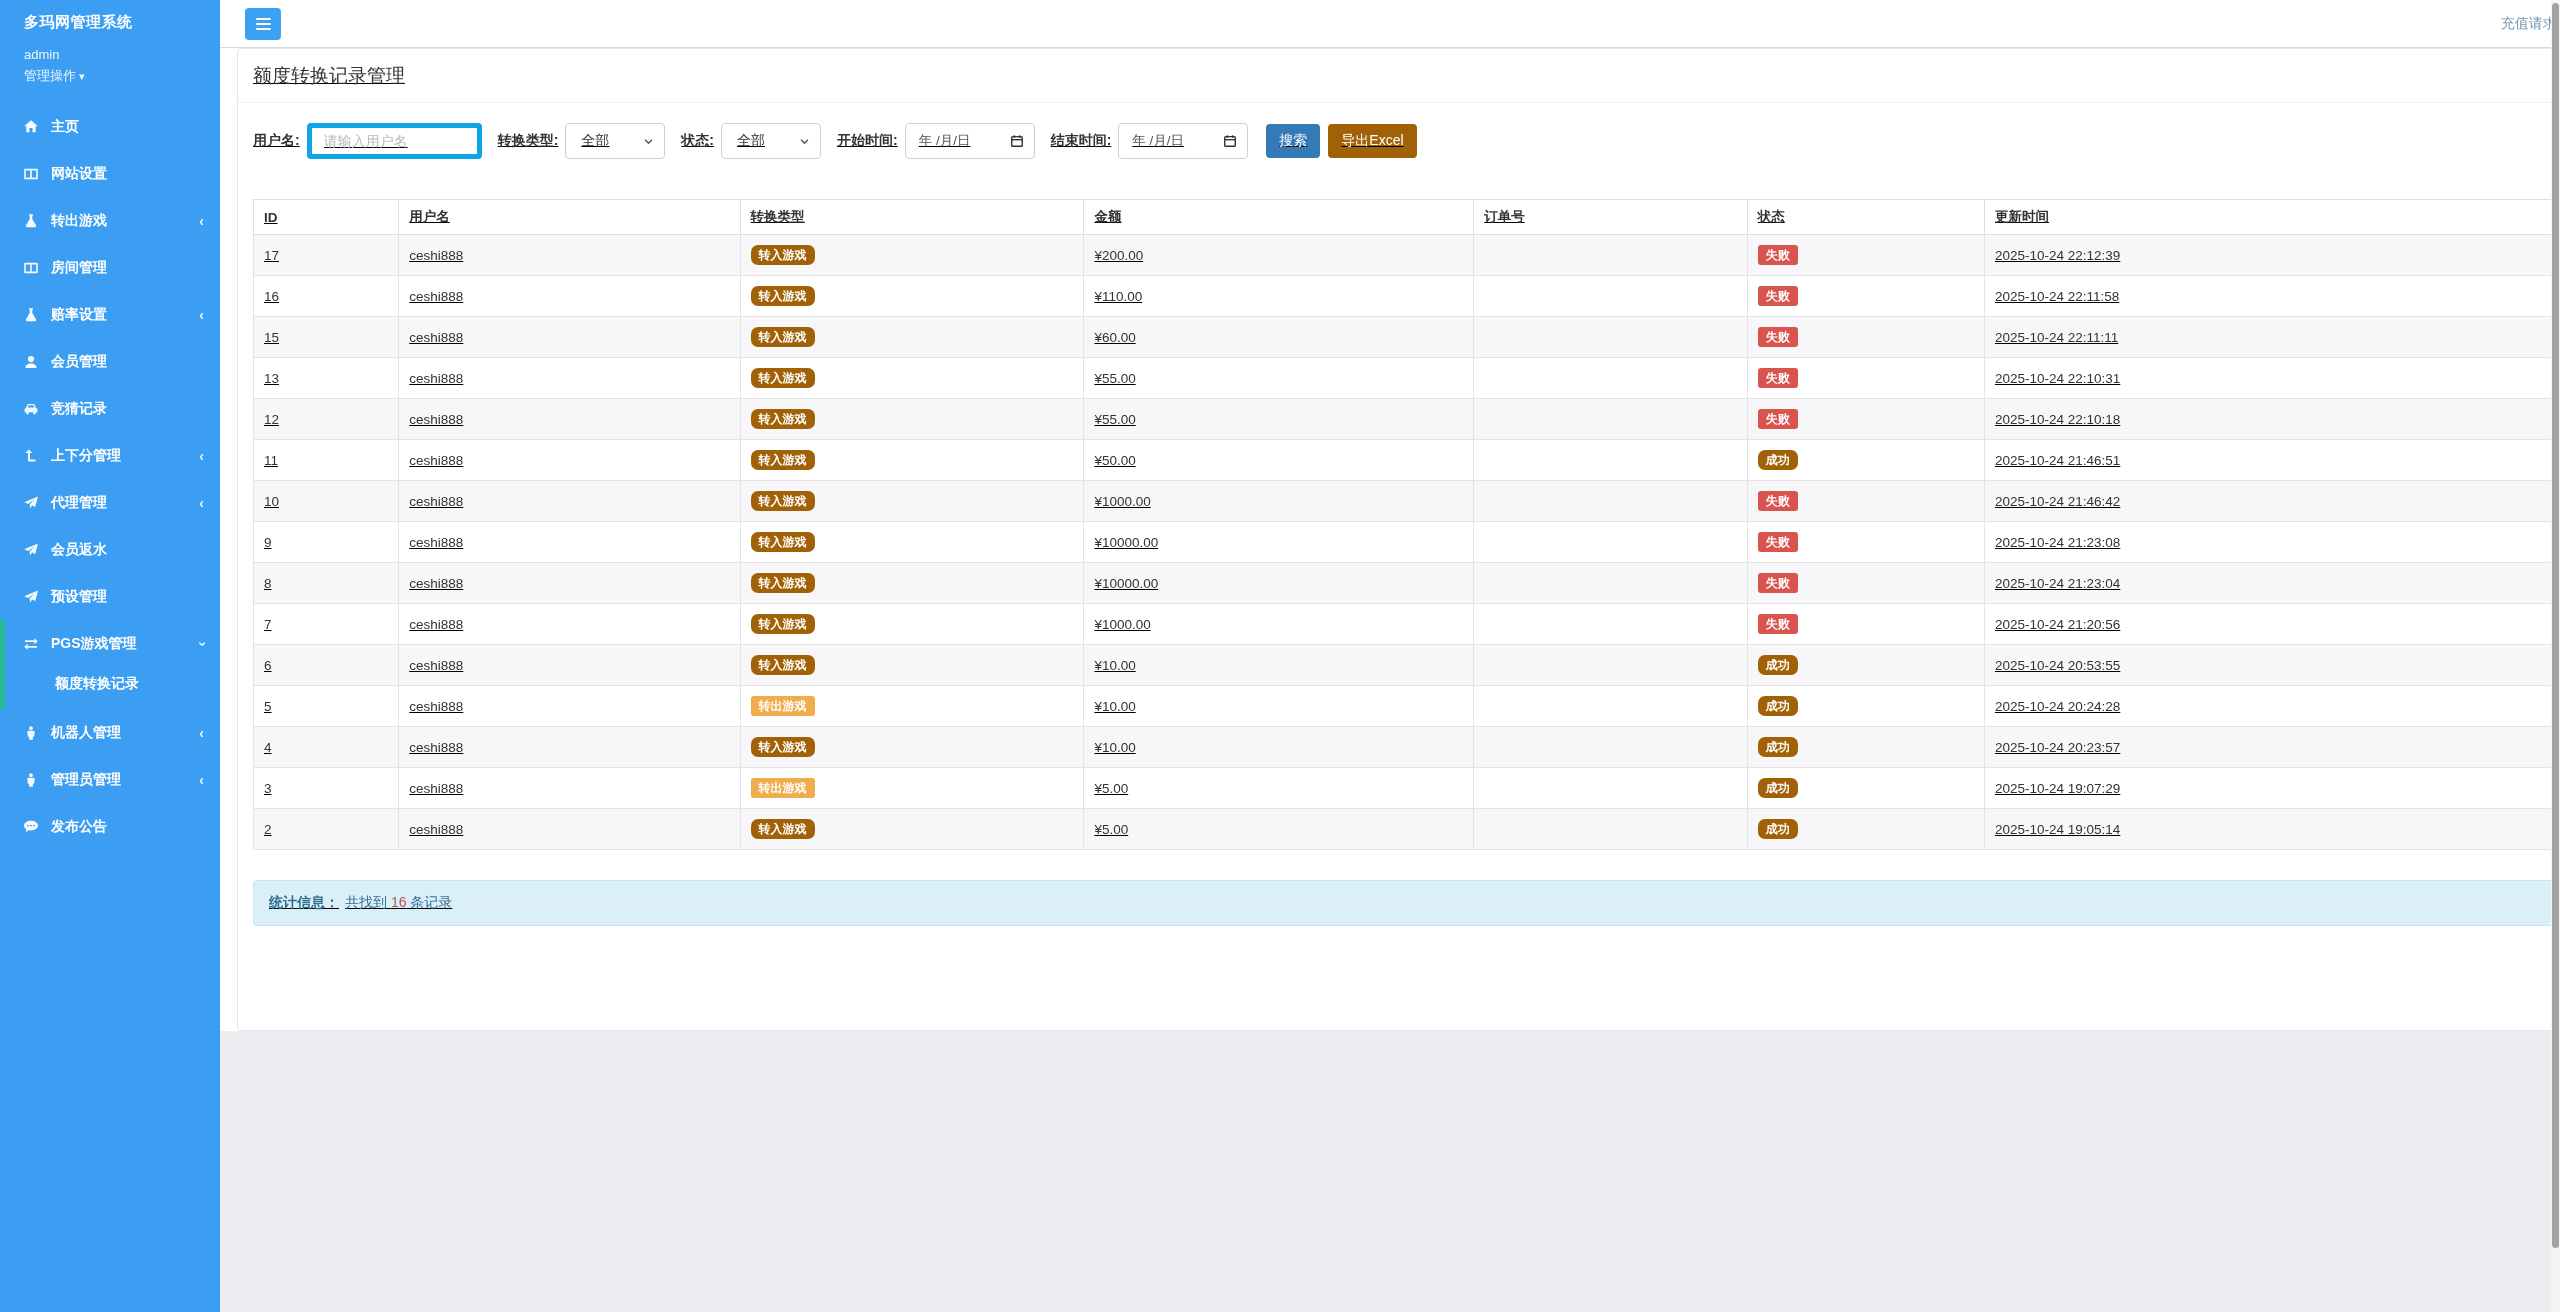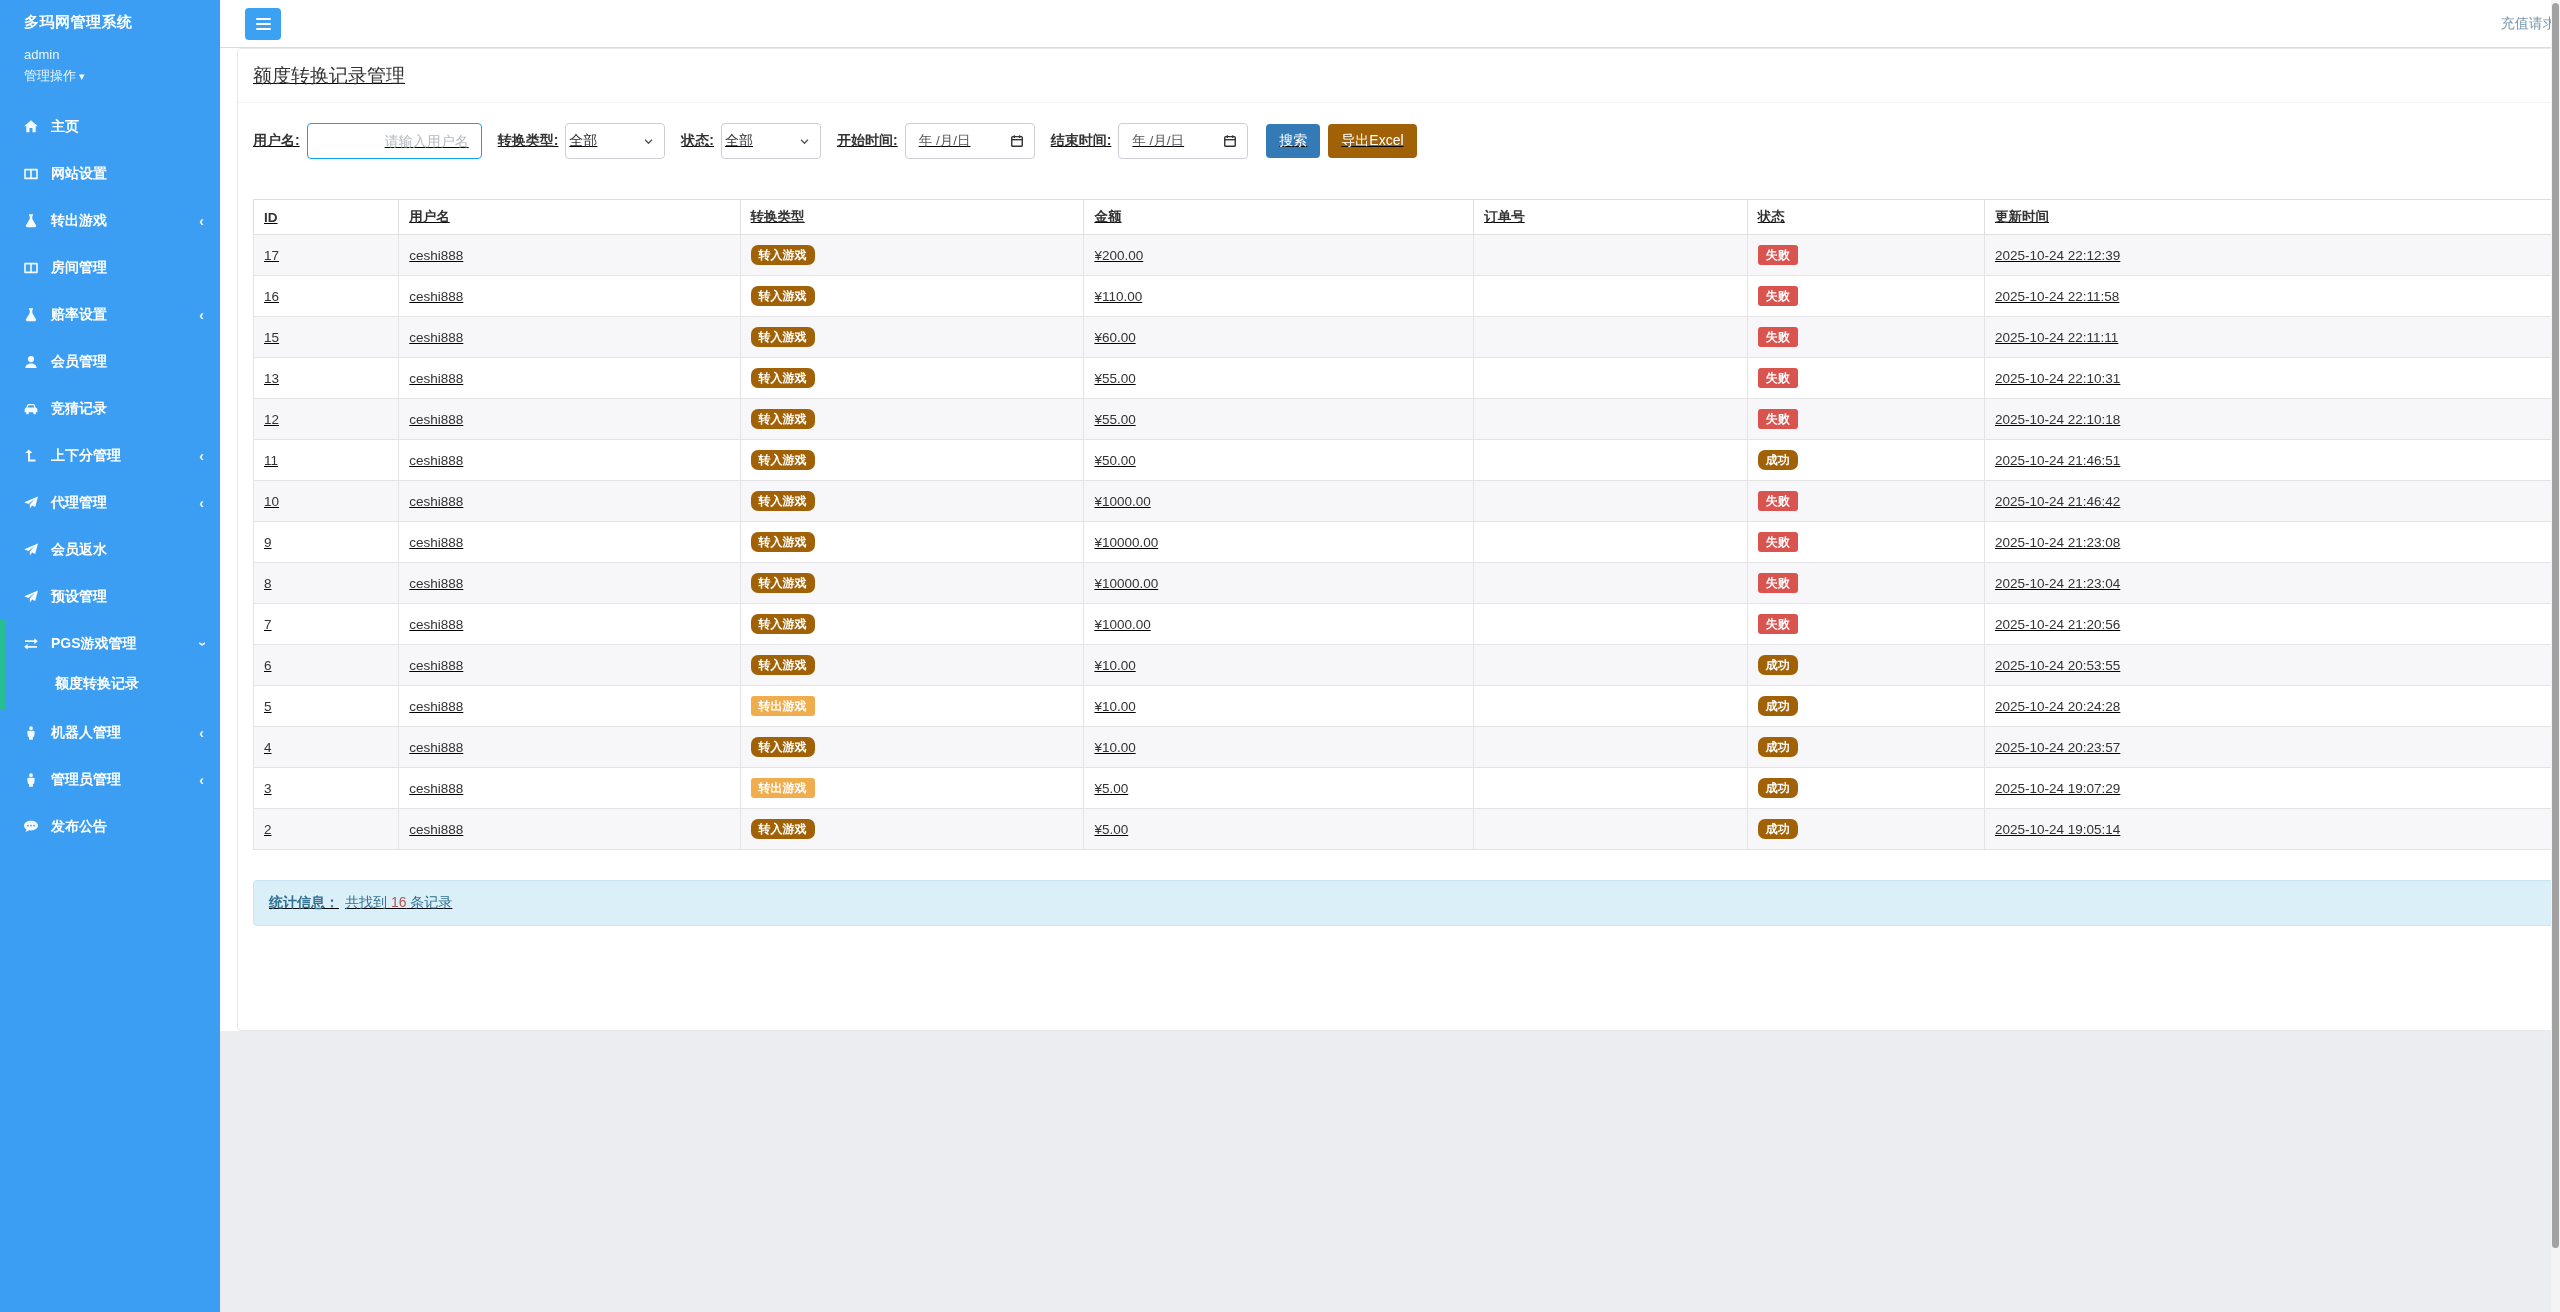--- a/index.html
+++ b/index.html
@@ -52,31 +52,30 @@
   .content { background: #fff; padding: 0 17px; }
   .panel { border: 1px solid #e6e9ec; border-radius: 4px; background: #fff; }
   .panel-header { padding: 14px 15px 13px; font-size: 19px; color: #333; border-bottom: 1px solid #f2f2f2; }
   .panel-body { padding: 12px 15px 104px; }
 
   
   .filters { display: flex; align-items: center; margin: 8px 0 40px; font-size: 14px; }
   .flabel { font-weight: bold; color: #333; margin: 0 7px 0 16px; white-space: nowrap; }
   .flabel:first-child { margin-left: 0; }
   .text-input {
-    width: 175px; height: 36px; border: 1px solid #0ea5e9; border-radius: 4px;
+    width: 175px; height: 36px; border: 5px solid #0ea5e9; border-radius: 4px;
     padding: 0 12px; font-size: 14px; color: #555; outline: none;
     font-family: inherit;
-    text-align: right;
   }
   .text-input::placeholder { color: #b4bac0; }
   .select, .date {
     height: 36px; border: 1px solid #ccd0d6; border-radius: 4px; background: #fff;
     display: flex; align-items: center; color: #333; cursor: pointer; font-size: 14px;
   }
-  .select { width: 100px; padding: 0 10px 0 3px; }
+  .select { width: 100px; padding: 0 10px 0 15px; }
   .select .sel-chev svg { width: 11px; height: 11px; stroke: #555; fill: none; stroke-width: 2; }
   .select .sel-chev { margin-left: auto; display: inline-flex; }
   .date { width: 130px; padding: 0 10px 0 13px; color: #555; font-size: 13.5px; }
   .date .cal { margin-left: auto; display: inline-flex; }
   .date .cal svg { width: 14px; height: 14px; stroke: #333; fill: none; stroke-width: 1.6; }
   .btn {
     height: 34px; border: none; border-radius: 4px; color: #fff; font-size: 14px;
     padding: 0 13px; cursor: pointer; font-family: inherit;
   }
   .btn-search { background: #337ab7; margin-left: 18px; }

